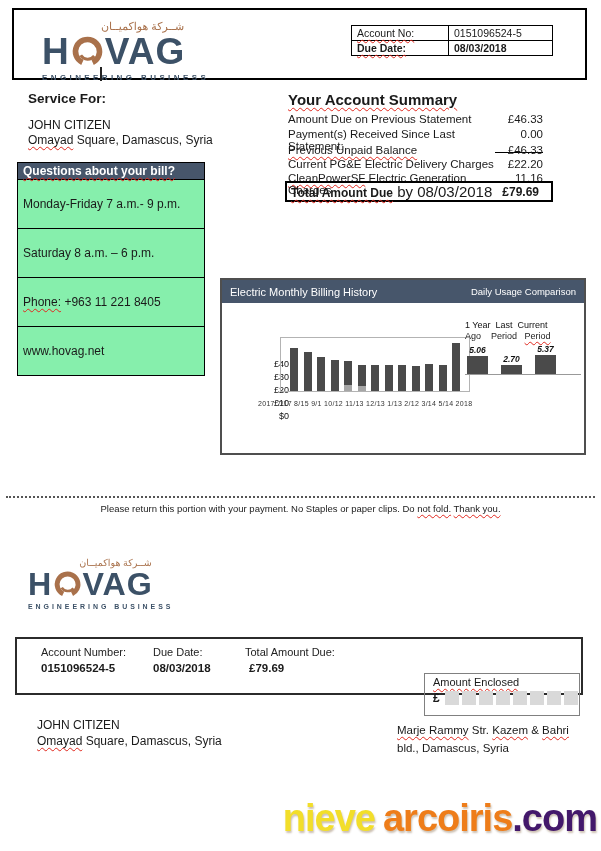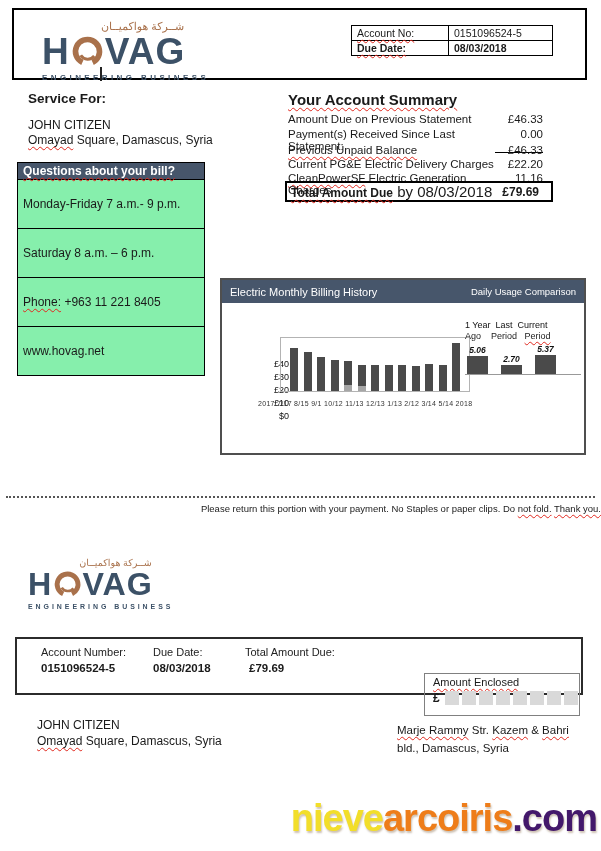--- a/index.html
+++ b/index.html
@@ -59,21 +59,21 @@
   .xlabels { position:absolute; left:36px; top:120px; font-size:7px; color:#333; white-space:nowrap; letter-spacing:0.3px; }
   .mini-l1 { position:absolute; left:243px; top:40px; font-size:9px; color:#111; white-space:pre; }
   .mini-l2 { position:absolute; left:243px; top:51px; font-size:9px; color:#222; white-space:pre; }
   .mini-row { position:absolute; left:243px; top:61px; width:116px; height:34px; border-bottom:1px solid #999; display:flex; gap:13px; align-items:flex-end; padding:0 2px; }
   .mini-col { display:flex; flex-direction:column; align-items:center;font-style:italic; }
   .mini-val { font-size:8.5px; font-weight:bold; color:#111; margin-bottom:1px; }
   .mini-bar { width:21px; }
 
   
   .perf { position:absolute; left:6px; right:6px; top:496px; border-top:2px dotted #555; }
-  .notice { position:absolute; left:0; right:0; top:503px; text-align:right; font-size:9.5px; color:#222; }
+  .notice { position:absolute; left:0; right:0; top:503px; text-align:center; font-size:9.5px; color:#222; }
 
   
   .remit-box { position:absolute; left:15px; top:637px; width:568px; height:58px; border:2px solid #2b2b2b; }
   .rf-lab { position:absolute; font-size:11px; color:#222; }
   .rf-val { position:absolute; font-size:11.5px; font-weight:bold; }
   .ae-box-wrap { position:absolute; left:407px; top:7px; width:156px; height:43px; border:1.5px solid #808080; padding:2px 8px;margin-top:27px; }
   .ae-label { font-size:11px; }
   .ae-row { display:flex; align-items:center; gap:3px; margin-top:3px; }
   .ae-cur { font-size:12px; font-weight:bold; margin-right:2px; }
   .ae-box { width:14px; height:14px; background:#d9d9d9; }
@@ -248,16 +248,16 @@
       </div>
     </div>
   </div>
 
   <div class="f-name">JOHN CITIZEN</div>
   <div class="f-addr"><span class="sq">Omayad</span><span> Square, Damascus, Syria</span></div>
   <div class="f-r1"><span class="sq">Marje Rammy</span><span> Str. </span><span class="sq">Kazem</span><span> &amp; </span><span class="sq">Bahri</span></div>
   <div class="f-r2">bld., Damascus, Syria</div>
 
   <div class="wm">
-    <span style="color: rgb(242, 222, 42);">nieve</span><span style="color: rgb(238, 125, 26);">arcoiris</span><span style="color: rgb(67, 24, 107);">.com</span>
+    <span style="color: rgb(242, 222, 42);">nieve</span><span style="color: rgb(238, 125, 26); margin-left: 8px;">arcoiris</span><span style="color: rgb(67, 24, 107);">.com</span>
   </div>
 
 </div>
 
 </body></html>

